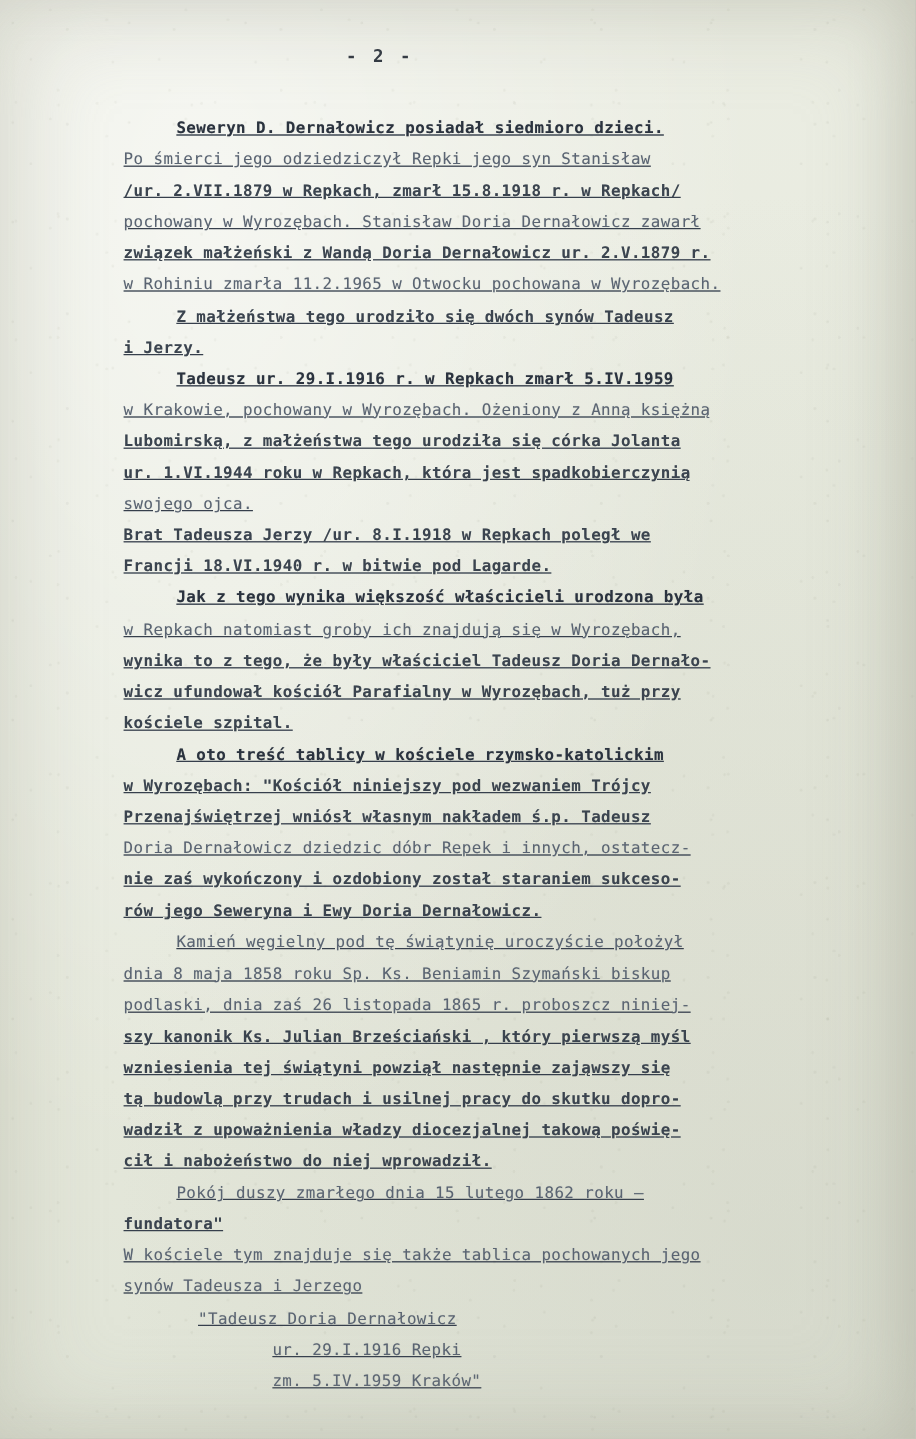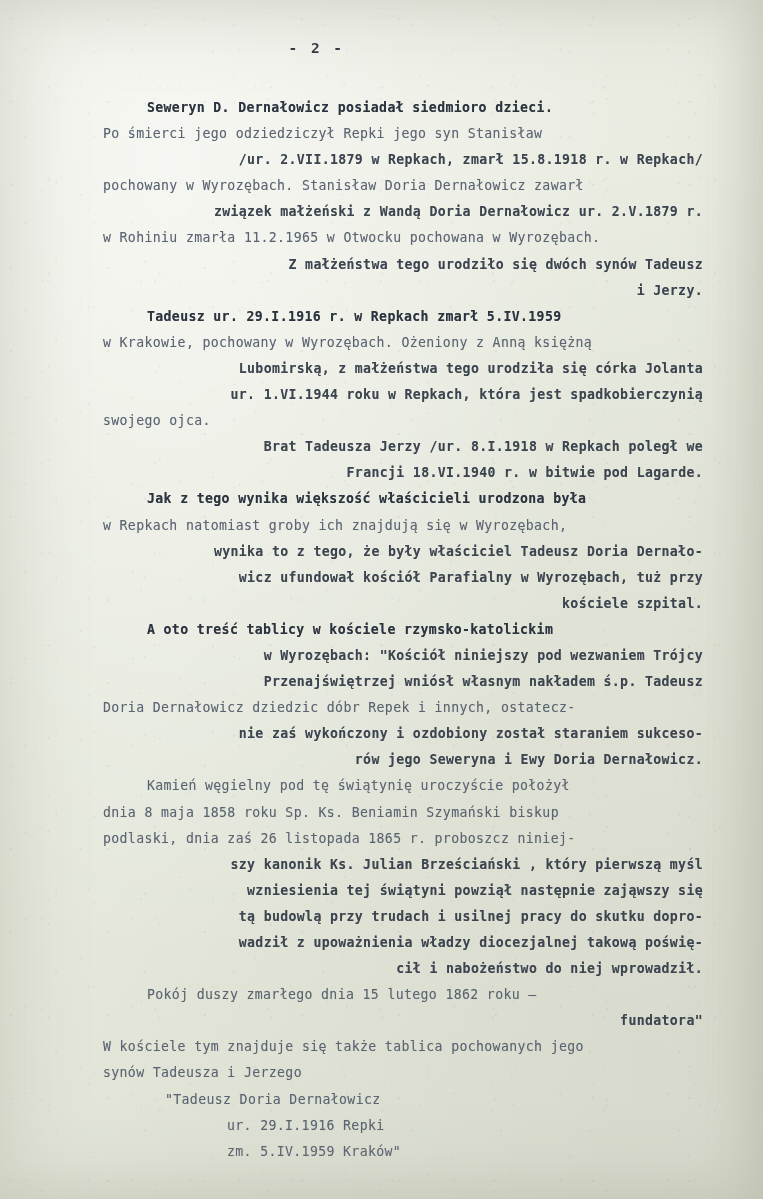--- a/index.html
+++ b/index.html
@@ -65,29 +65,30 @@
   .body-text {
     position: absolute;
     left: 103px;
     top: 95px;
     width: 600px;
     font-size: 13.2px;
     line-height: 26.1px;
     color: #363f4c;
     letter-spacing: 0.35px;
     white-space: pre;
+    text-decoration: underline;
   }
   .body-text .ln {
     display: block;
     white-space: pre;
     filter: blur(0.2px);
   }
   
   .ink-dark   { color: #2b333f; font-weight: bold; text-shadow: 0 0 0.6px rgba(43,51,63,0.45); }
-  .ink-mid    { color: #3b4椒4f; text-align: right; }
+  .ink-mid    { color: #3b4椒4f; }
   .ink-mid    { color: #3b444f; font-weight: bold; text-shadow: 0 0 0.5px rgba(59,68,79,0.28); }
   .ink-light  { color: #5a6472; text-shadow: 0 0 0.7px rgba(90,100,114,0.30); }
   .indent-1 { padding-left: 44px; }
   .indent-2 { padding-left: 62px; }
   .indent-3 { padding-left: 124px; }
 </style>
 </head>
 <body>
 
 <div class="page">

